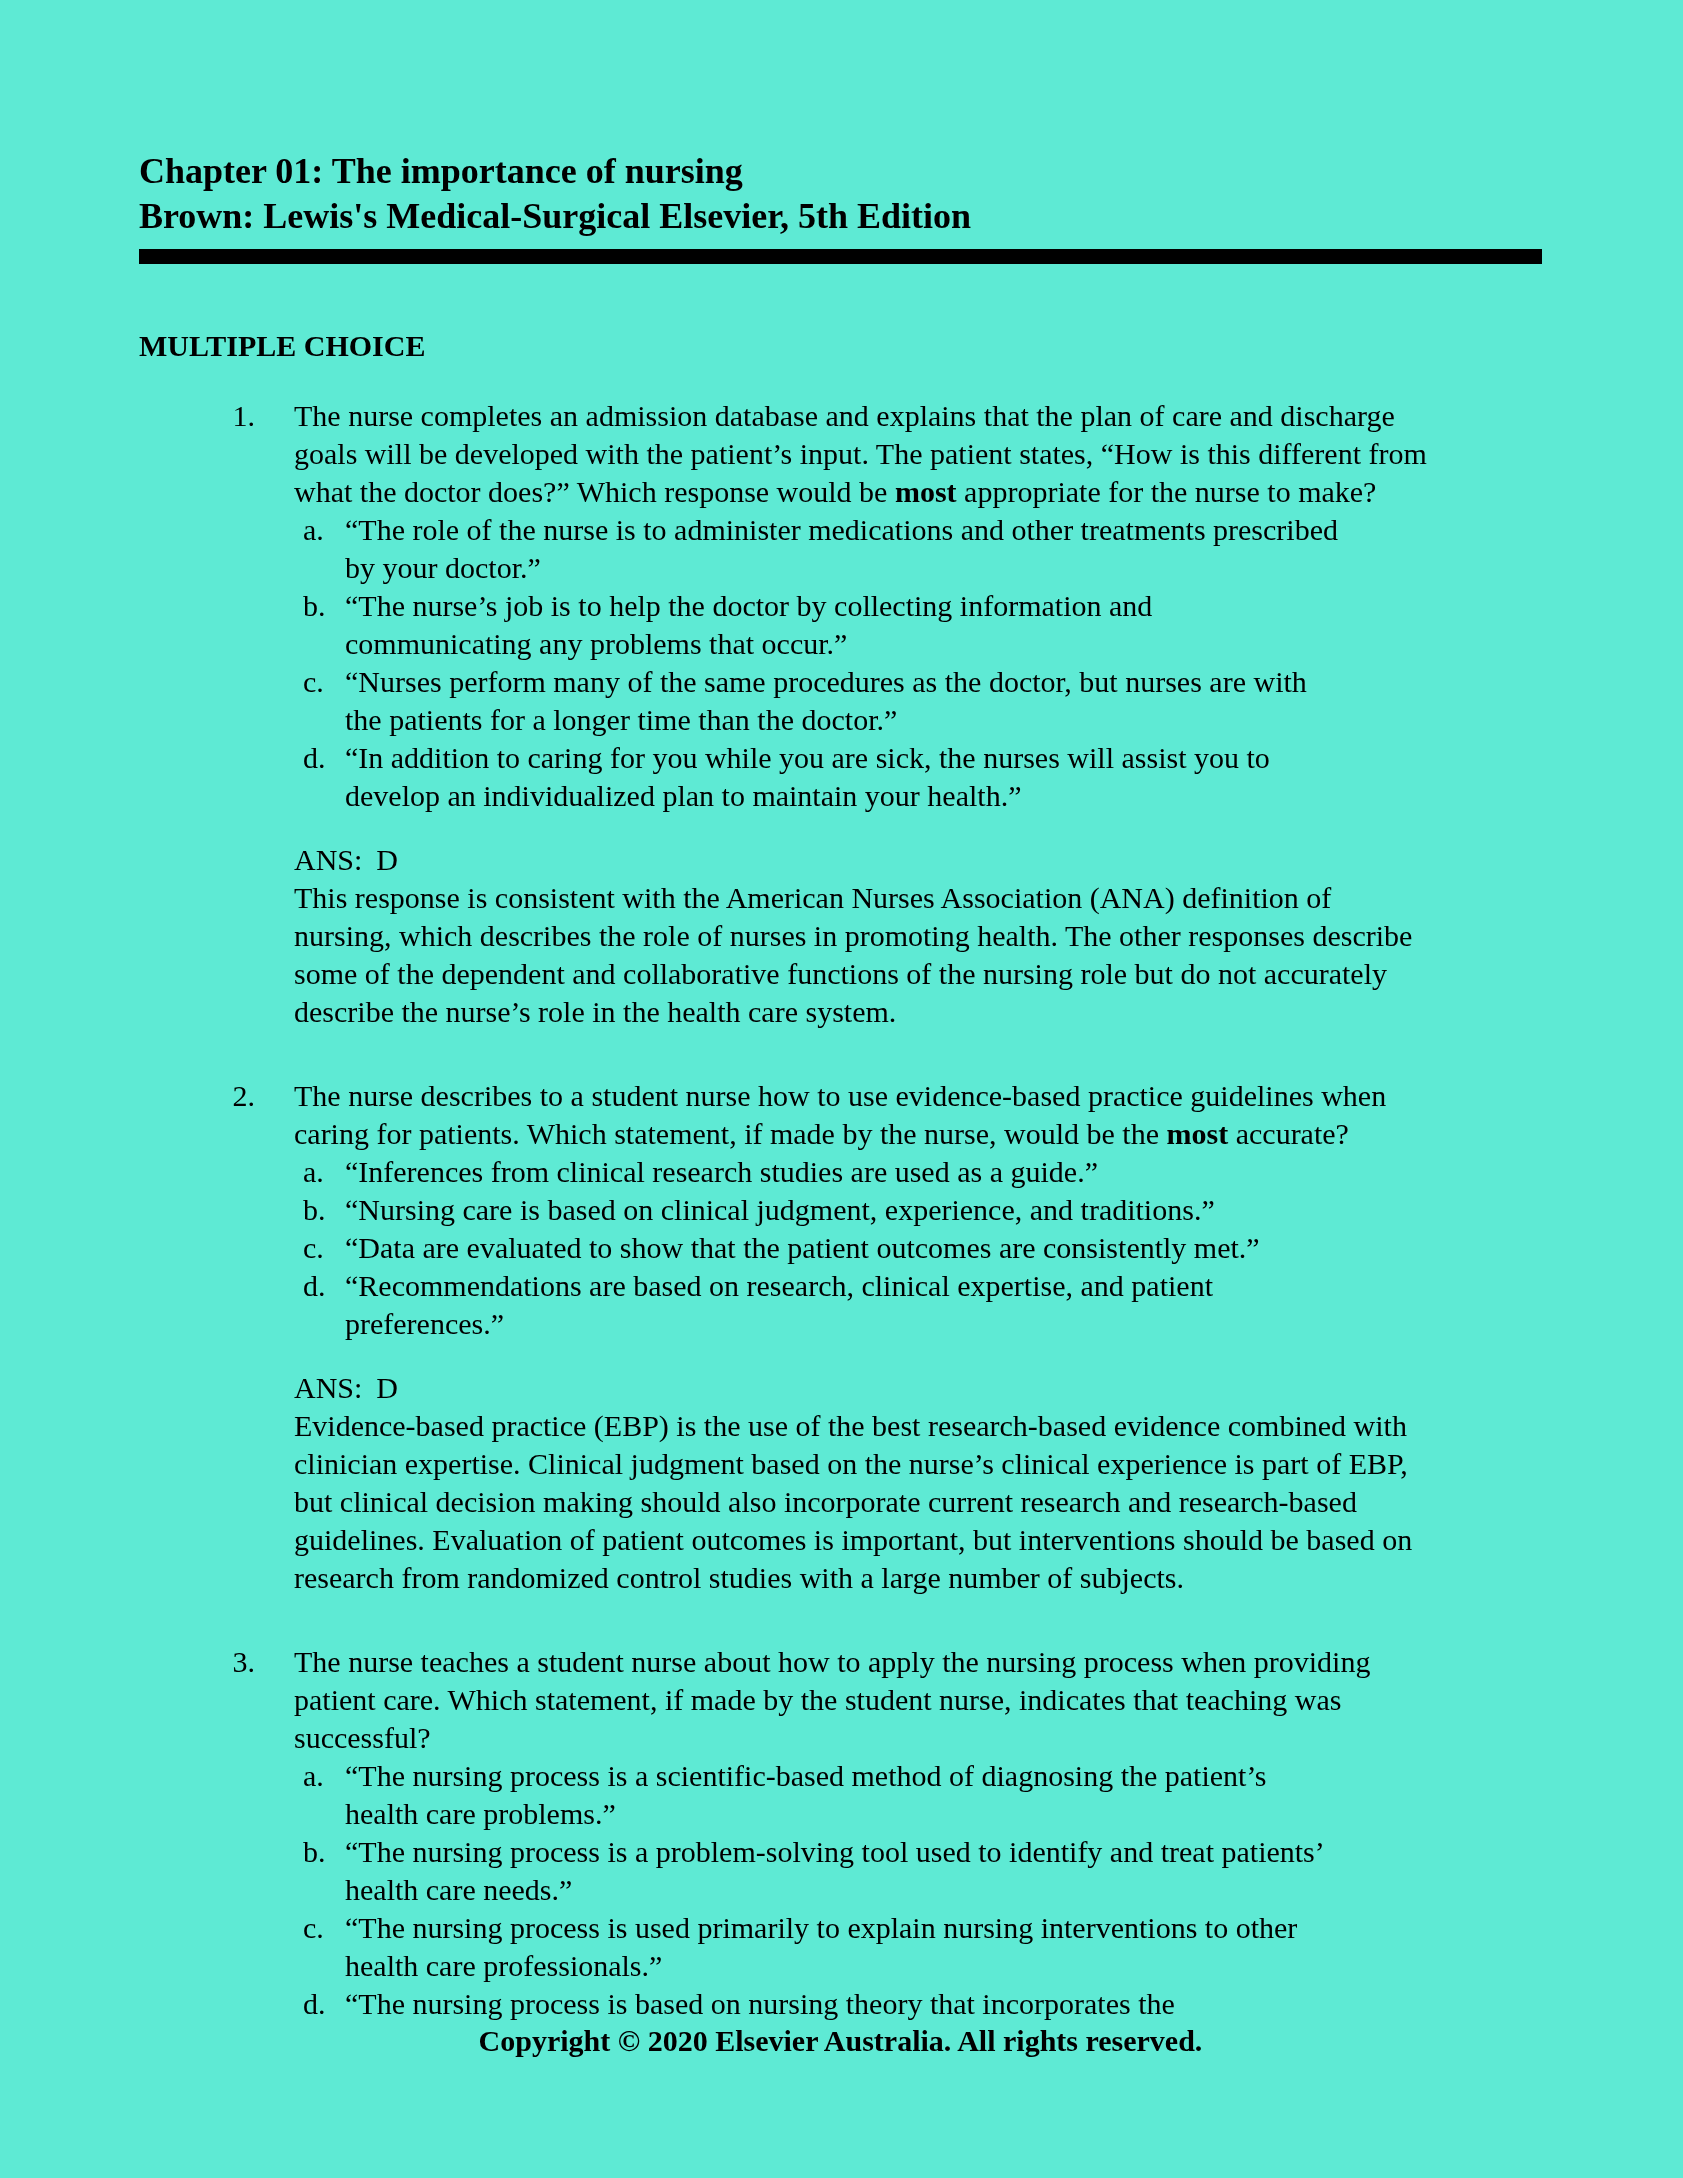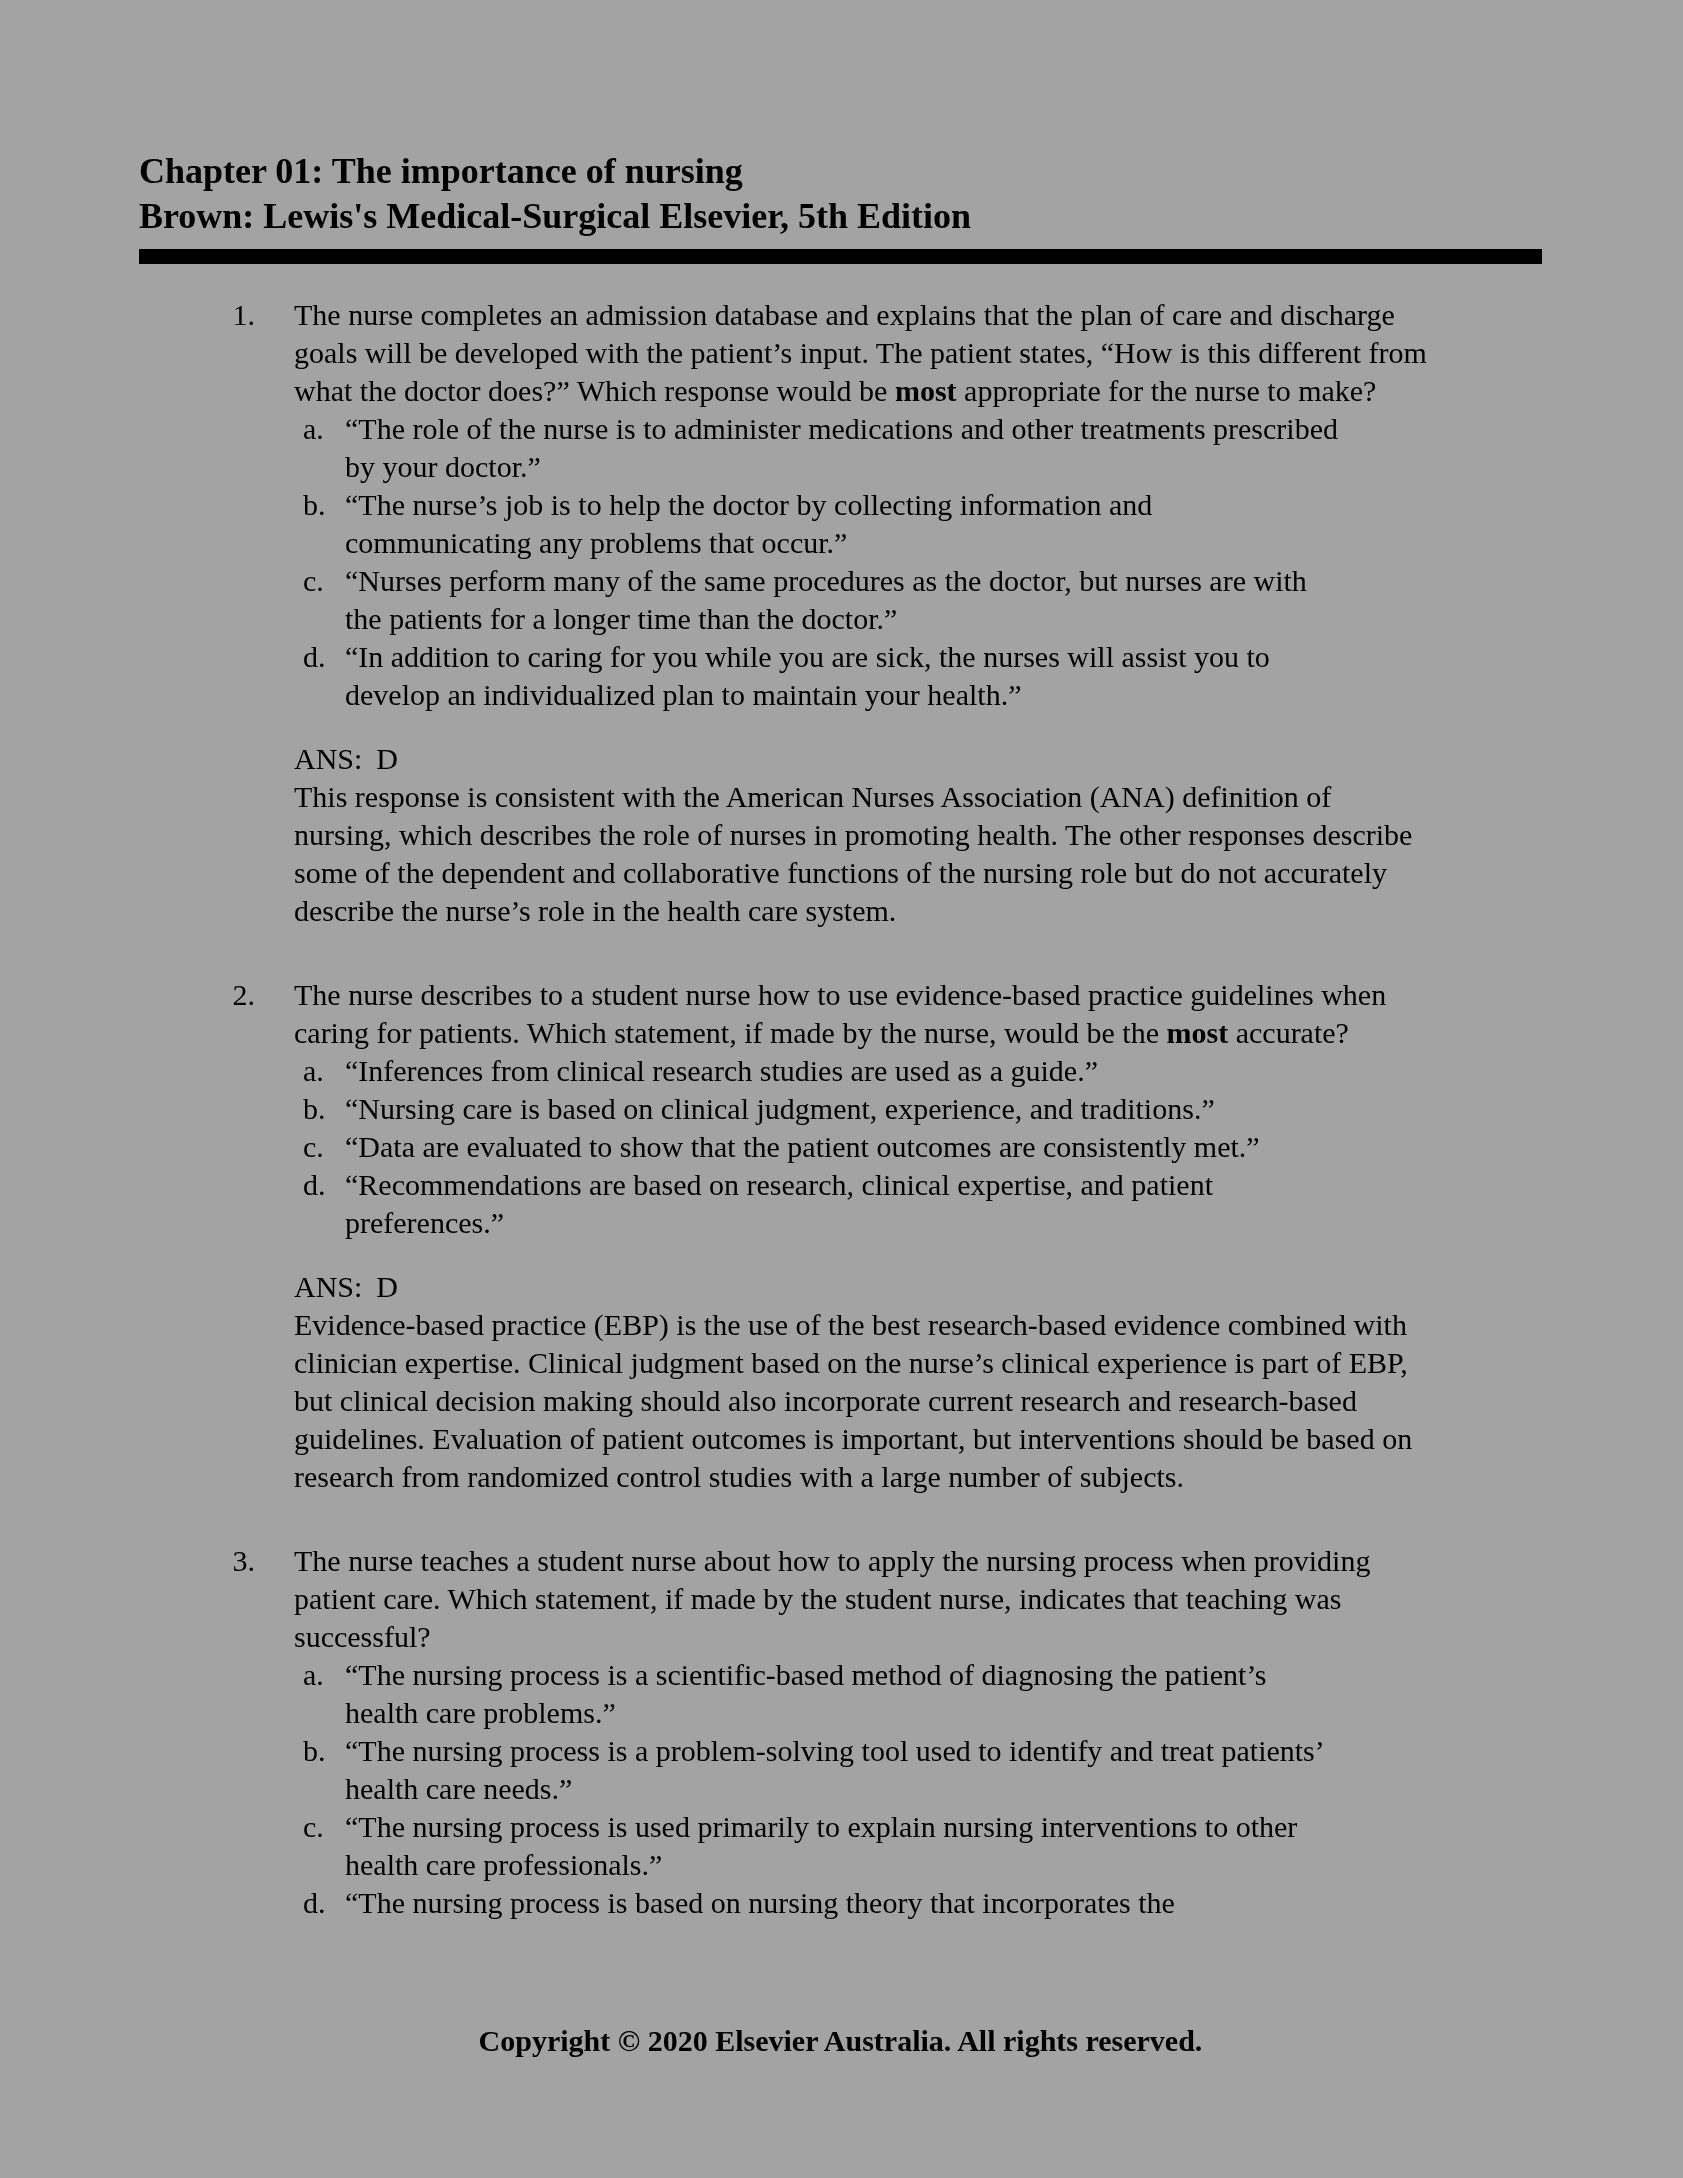--- a/index.html
+++ b/index.html
@@ -1,20 +1,20 @@
 <!DOCTYPE html>
 <html><head>
 <meta charset="utf-8">
 <style>
   html, body { margin: 0; padding: 0; background: #ffffff; }
   .page {
     position: relative;
     width: 1683px;
     height: 2178px;
-    background: #a3a3a3;
+    background: #5eead4;
     color: #000000;
     font-family: "Liberation Serif", "DejaVu Serif", serif;
     font-size: 30px;
     line-height: 38px;
     overflow: hidden;
   }
   header { padding: 149px 141px 0 139px; }
   .h1 {
     font-weight: bold;
     font-size: 36px;
@@ -46,20 +46,21 @@
 
 <div class="page">
 
   <header>
     <div class="h1">Chapter 01: The importance of nursing</div>
     <div class="h1">Brown: Lewis's Medical-Surgical Elsevier, 5th Edition</div>
     <div class="rule"></div>
   </header>
 
   <div class="content">
+    <div class="section-heading">MULTIPLE CHOICE</div>
     <main id="questions">
   <section class="question">
     <div class="qnum">1.</div>
     <div class="qbody">
       <div class="stem rich">The nurse completes an admission database and explains that the plan of care and discharge<br>goals will be developed with the patient’s input. The patient states, “How is this different from<br>what the doctor does?” Which response would be <b>most</b> appropriate for the nurse to make?</div>
       <div class="options">
   <div class="option">
     <div class="optletter">a.</div>
     <div class="opttext rich">“The role of the nurse is to administer medications and other treatments prescribed<br>by your doctor.”</div>
   </div>

